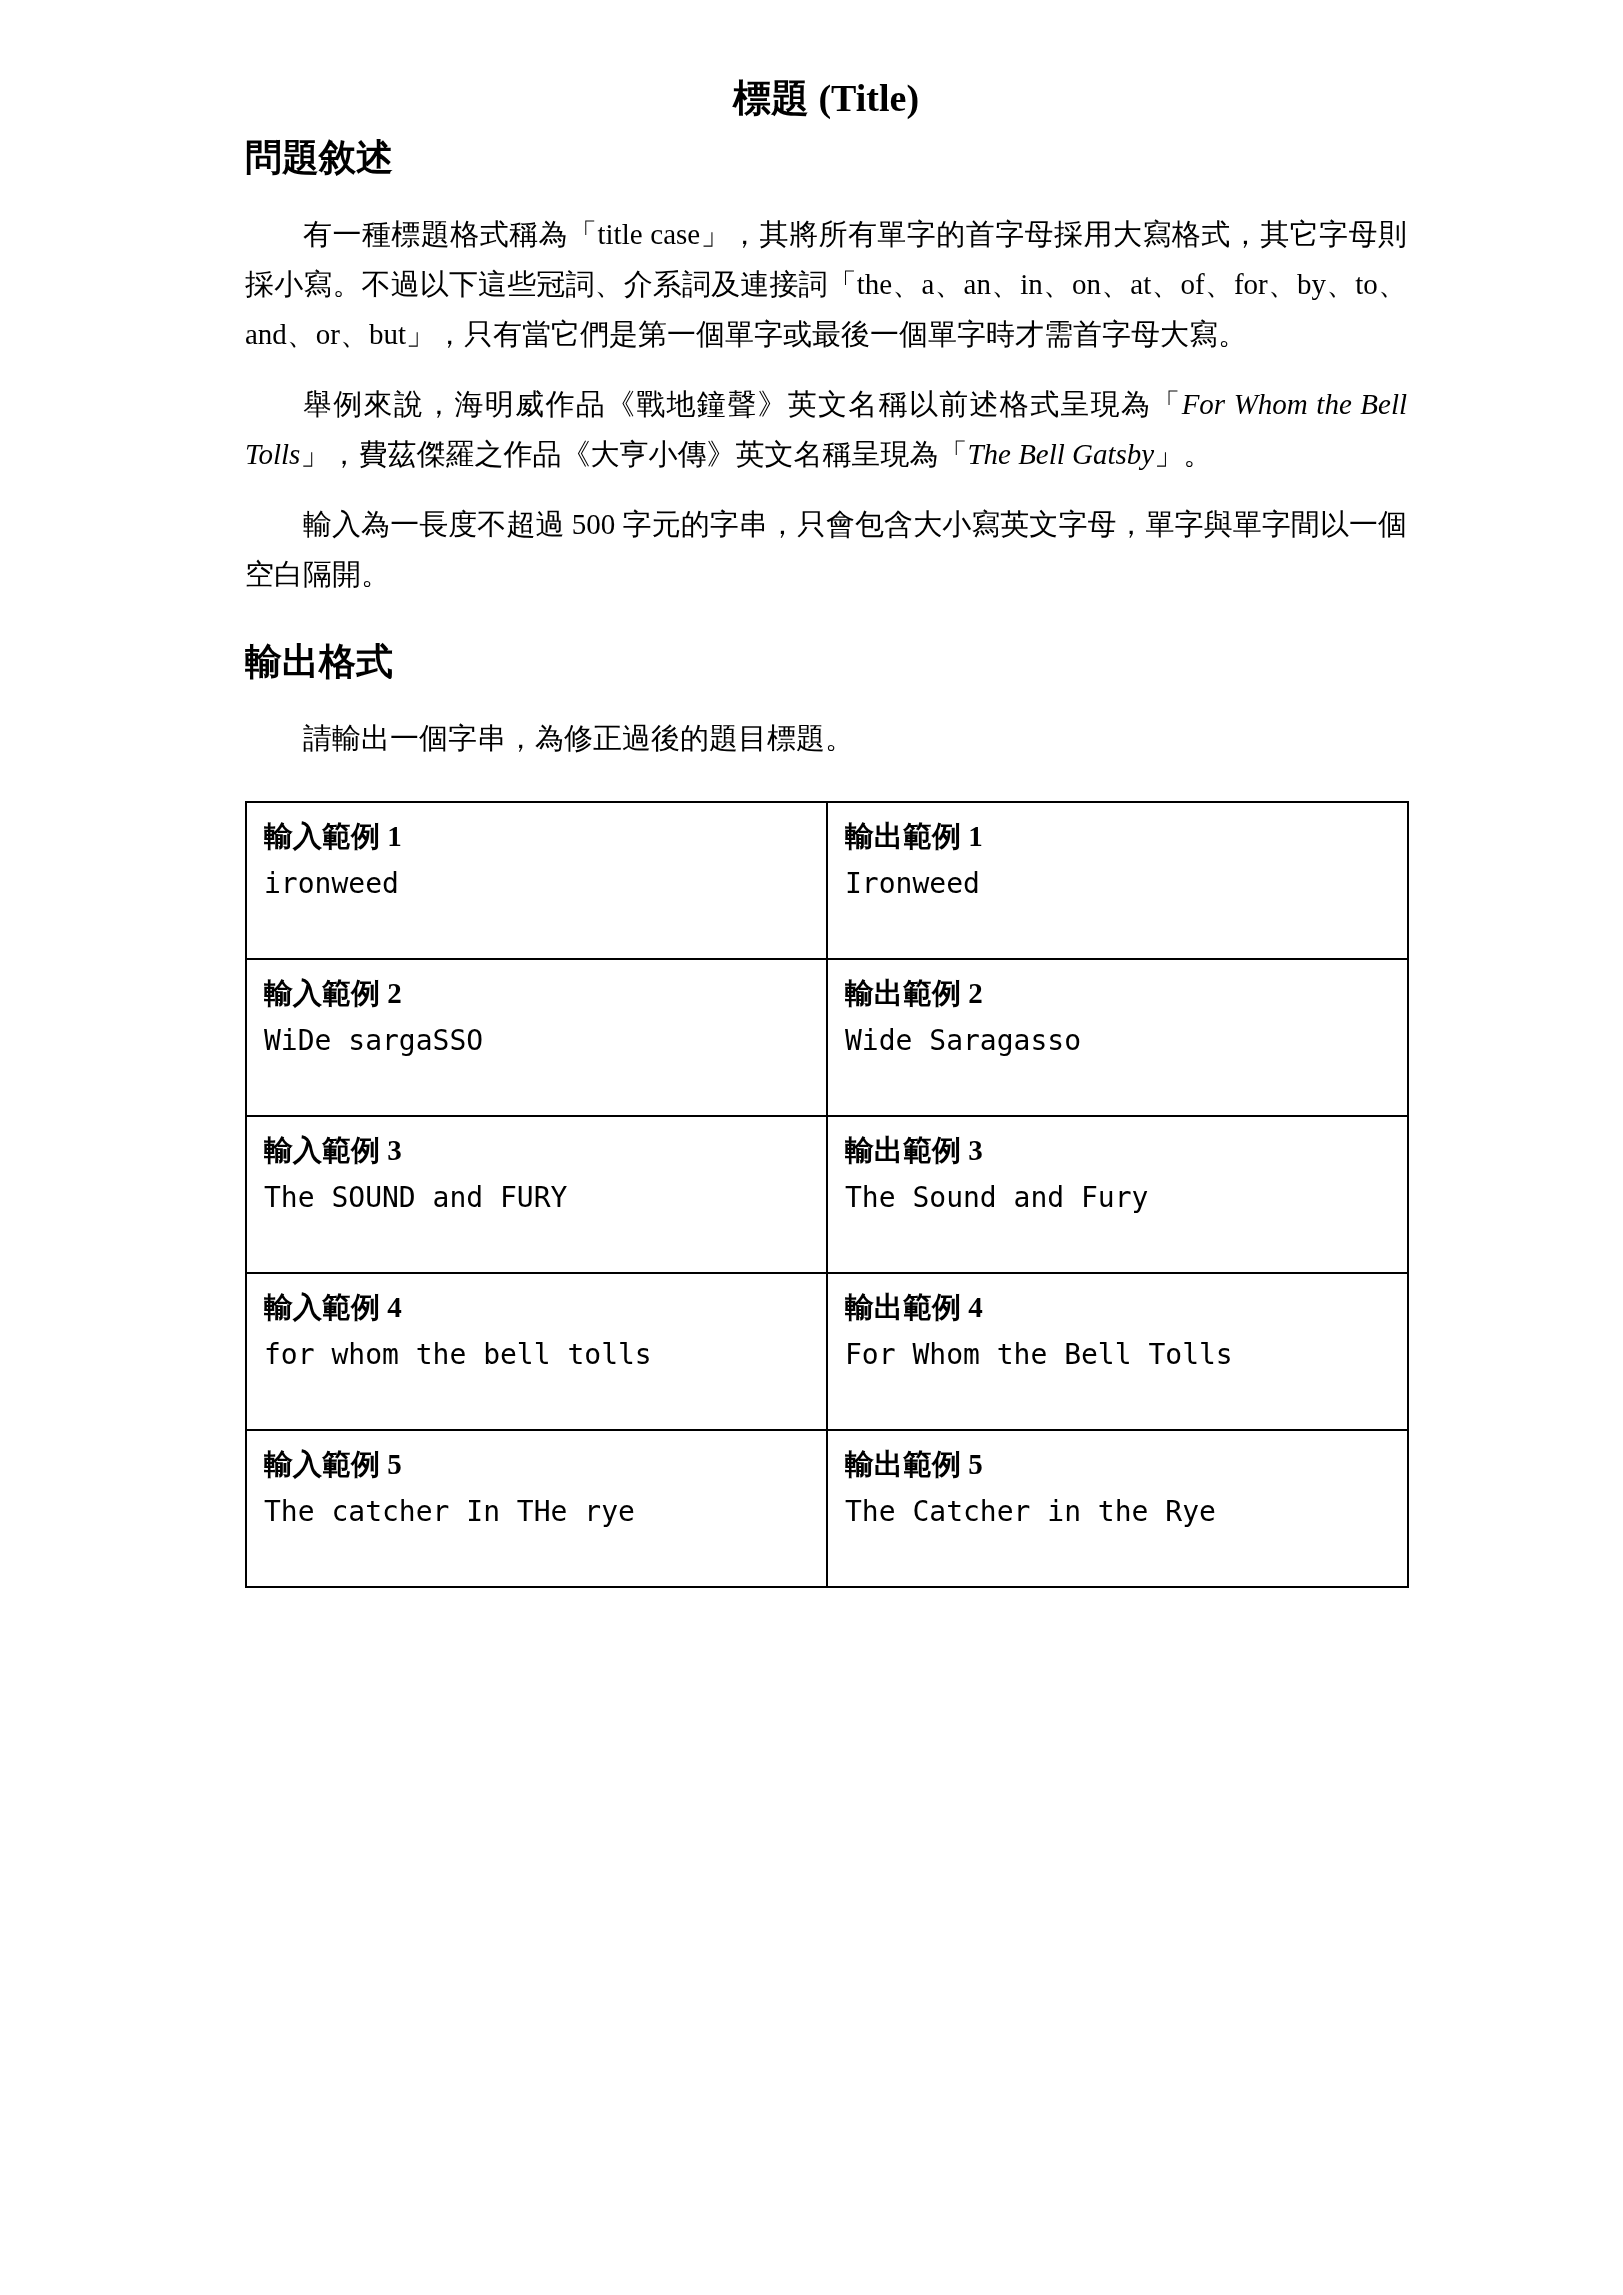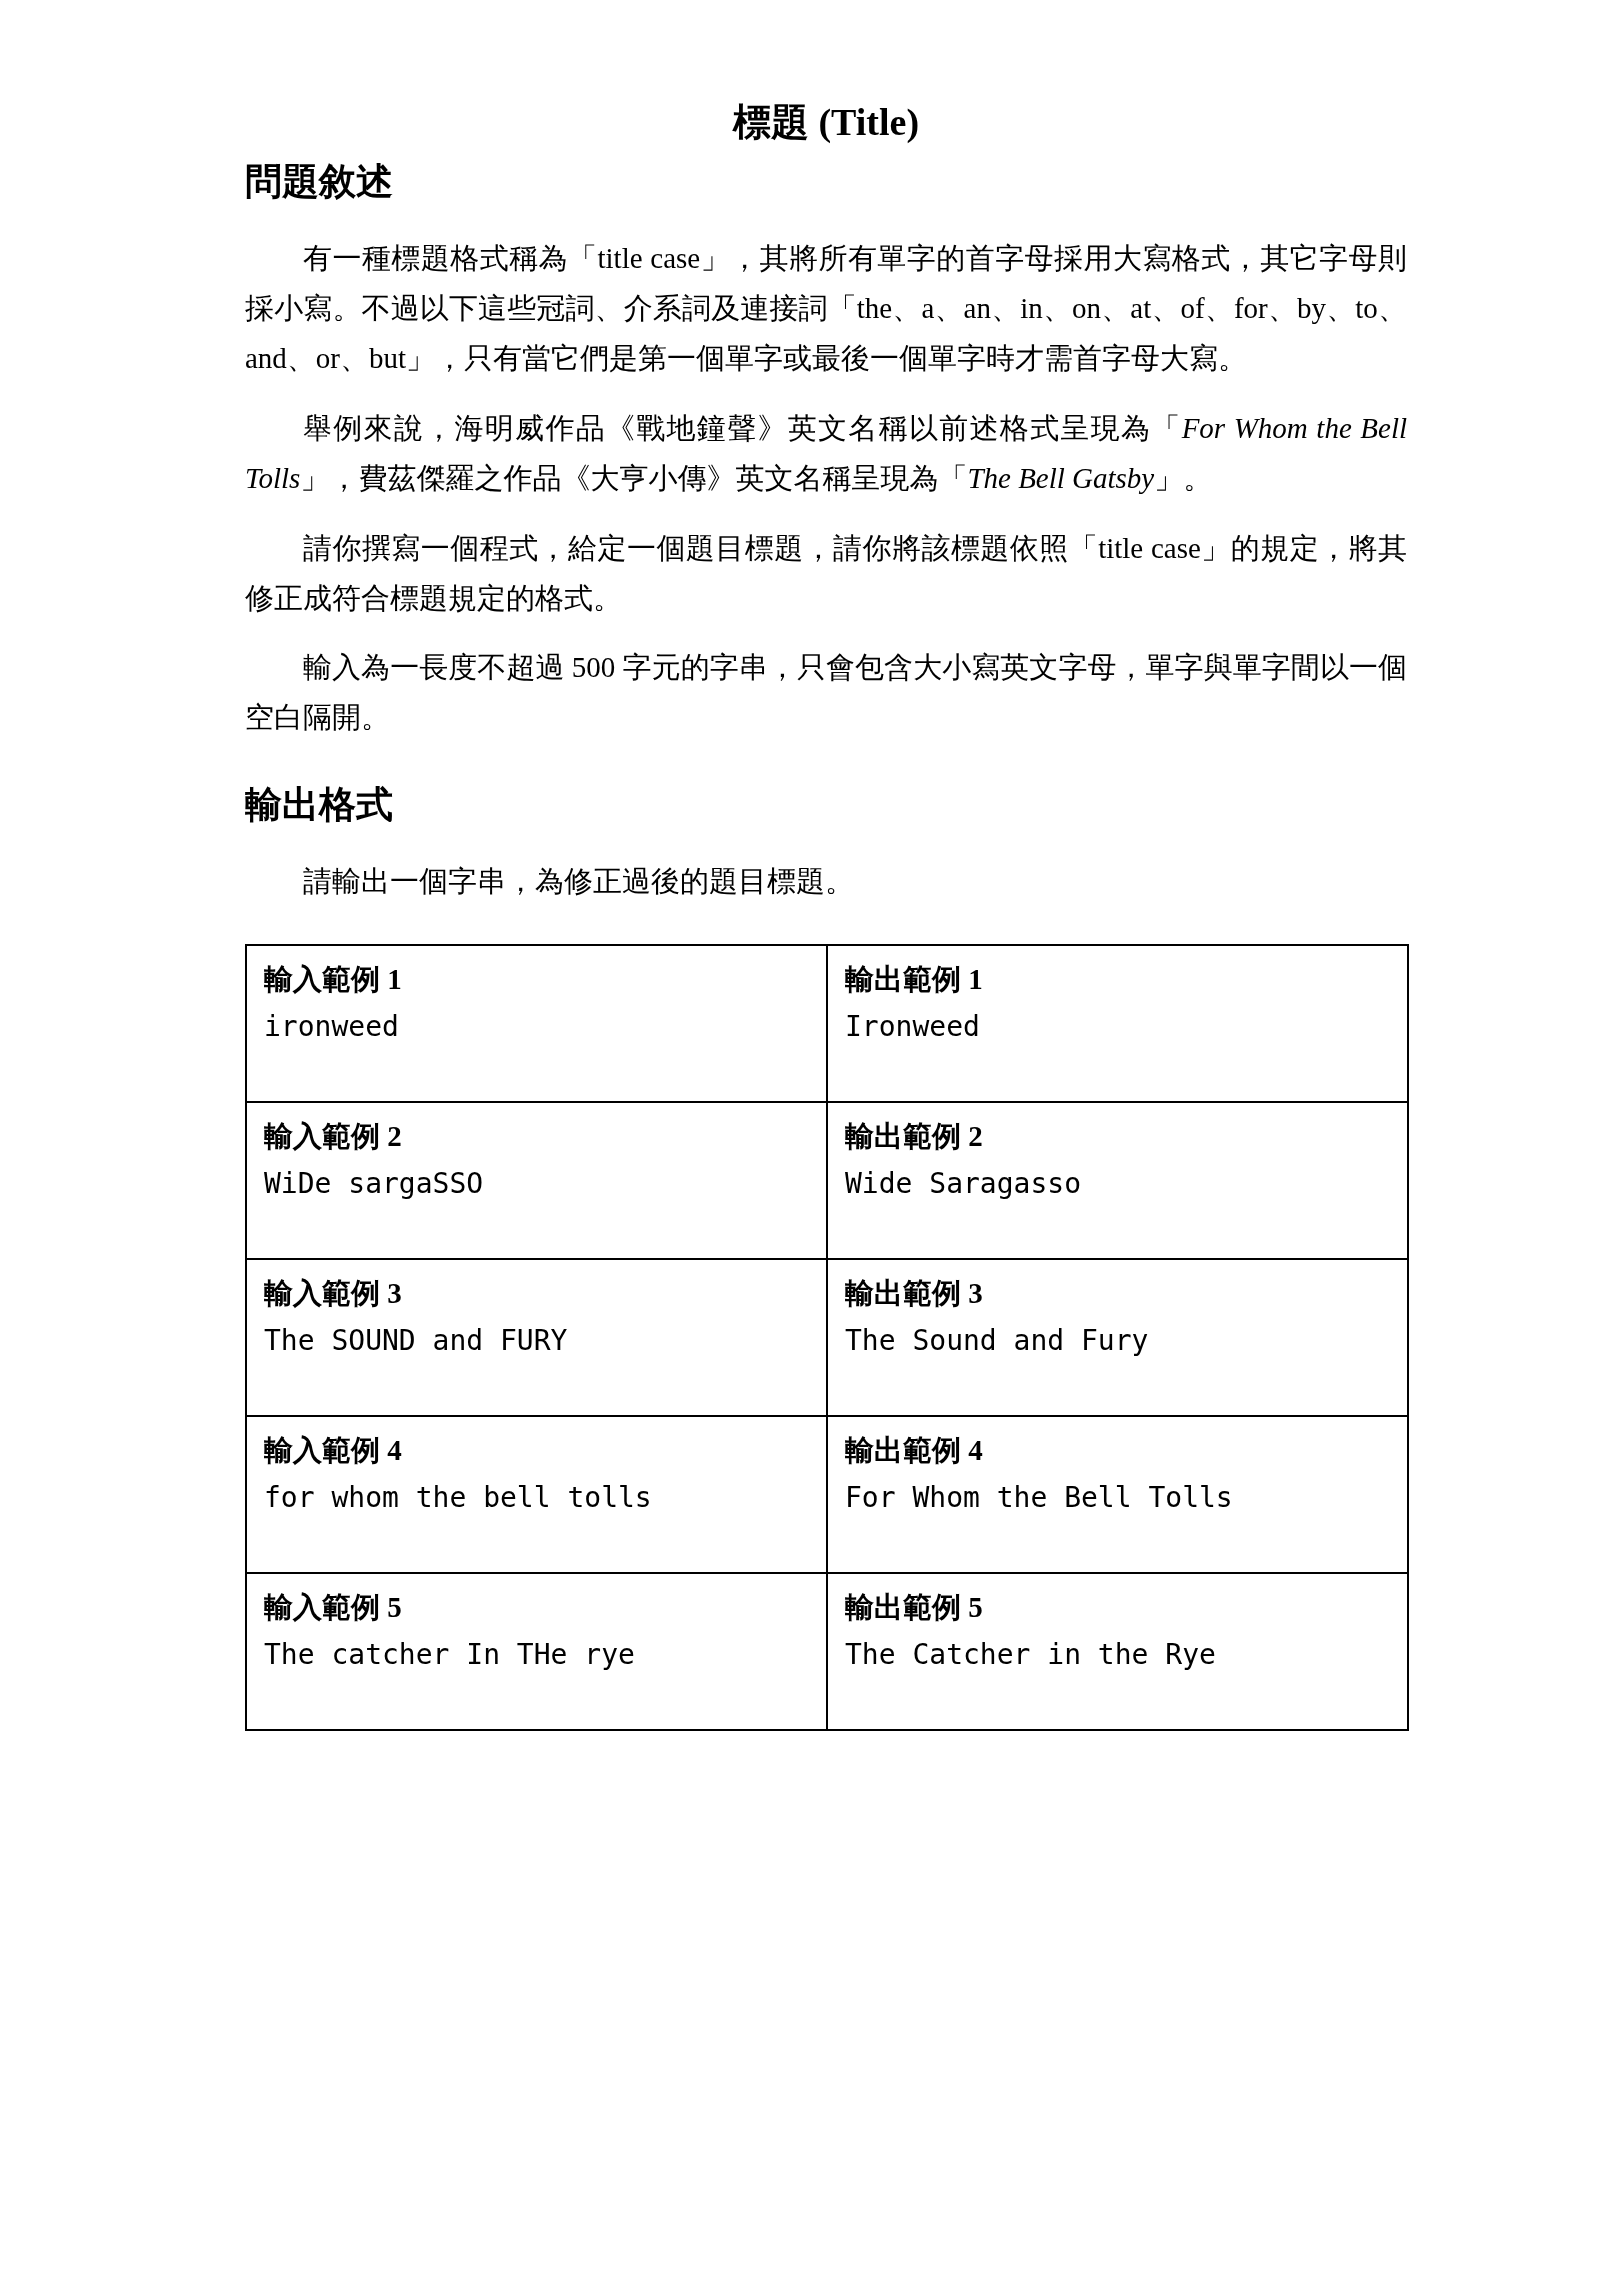--- a/index.html
+++ b/index.html
@@ -9,21 +9,21 @@
     background: #ffffff;
   }
   .page {
     position: relative;
     width: 1623px;
     height: 2295px;
     margin: 0 auto;
     background: #ffffff;
     color: #000000;
     font-family: "Liberation Serif", "DejaVu Serif", serif;
-    padding: 99px 216px 0 245px;
+    padding: 75px 216px 0 245px;
   }
   .doc-title {
     font-size: 38px;
     font-weight: bold;
     text-align: center;
     margin: 0 0 14.4px 0;
     line-height: 47px;
   }
   h2.section-heading {
     font-size: 37px;
@@ -72,21 +72,20 @@
 <body>
 
 <div class="page">
 
   <div class="doc-title">標題 (Title)</div>
 
   <h2 class="section-heading first">問題敘述</h2>
 
   <p class="body-par"><span>有一種標題格式稱為「title case」，其將所有單字的首字母採用大寫格式，其它字母則採小寫。不過以下這些冠詞、介系詞及連接詞「the、a、an、in、on、at、of、for、by、to、and、or、but」，只有當它們是第一個單字或最後一個單字時才需首字母大寫。</span></p>
   <p class="body-par"><span>舉例來說，海明威作品《戰地鐘聲》英文名稱以前述格式呈現為「</span><span style="font-style: italic;">For Whom the Bell Tolls</span><span>」，費茲傑羅之作品《大亨小傳》英文名稱呈現為「</span><span style="font-style: italic;">The Bell Gatsby</span><span>」。</span></p>
-  <p class="body-par"><span>請你撰寫一個程式，給定一個題目標題，請你將該標題依照「title case」的規定，將其修正成符合標題規定的格式。</span></p>
 
   <p class="body-par">輸入為一長度不超過 500 字元的字串，只會包含大小寫英文字母，單字與單字間以一個空白隔開。</p>
 
   <h2 class="section-heading">輸出格式</h2>
   <p class="body-par">請輸出一個字串，為修正過後的題目標題。</p>
 
   <table class="examples">
     <tbody>
       <tr>
         <td>

